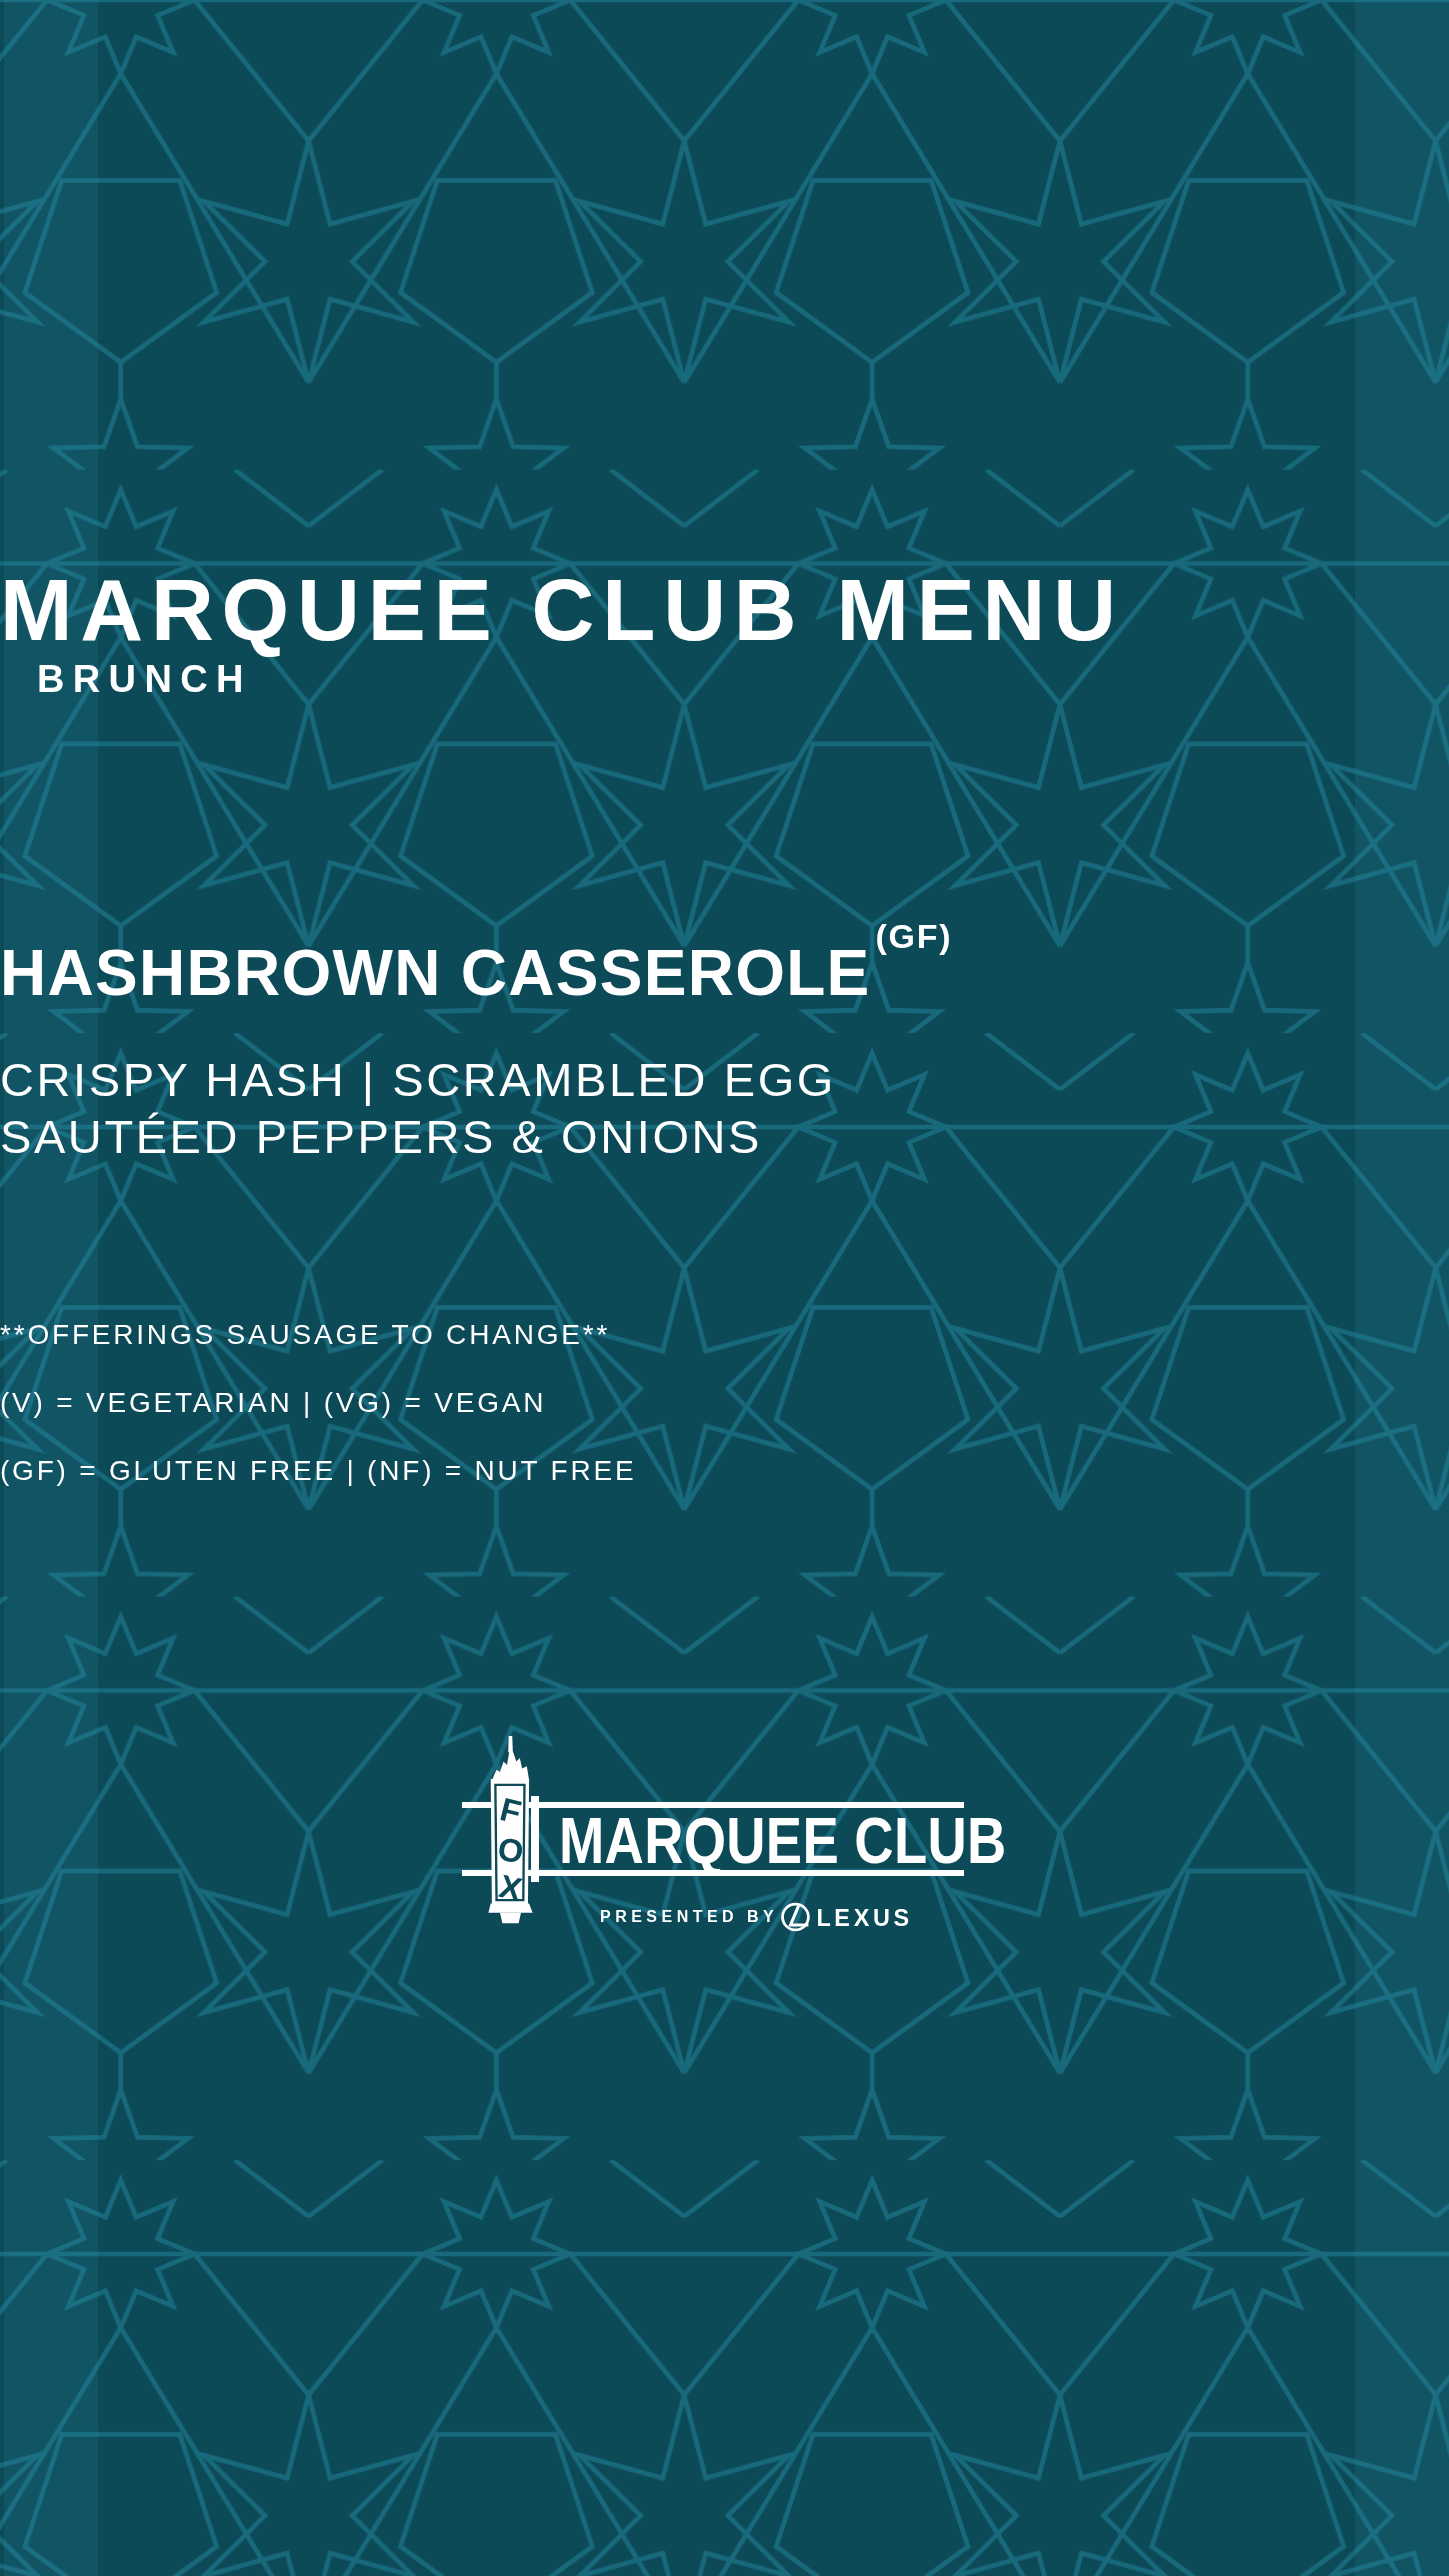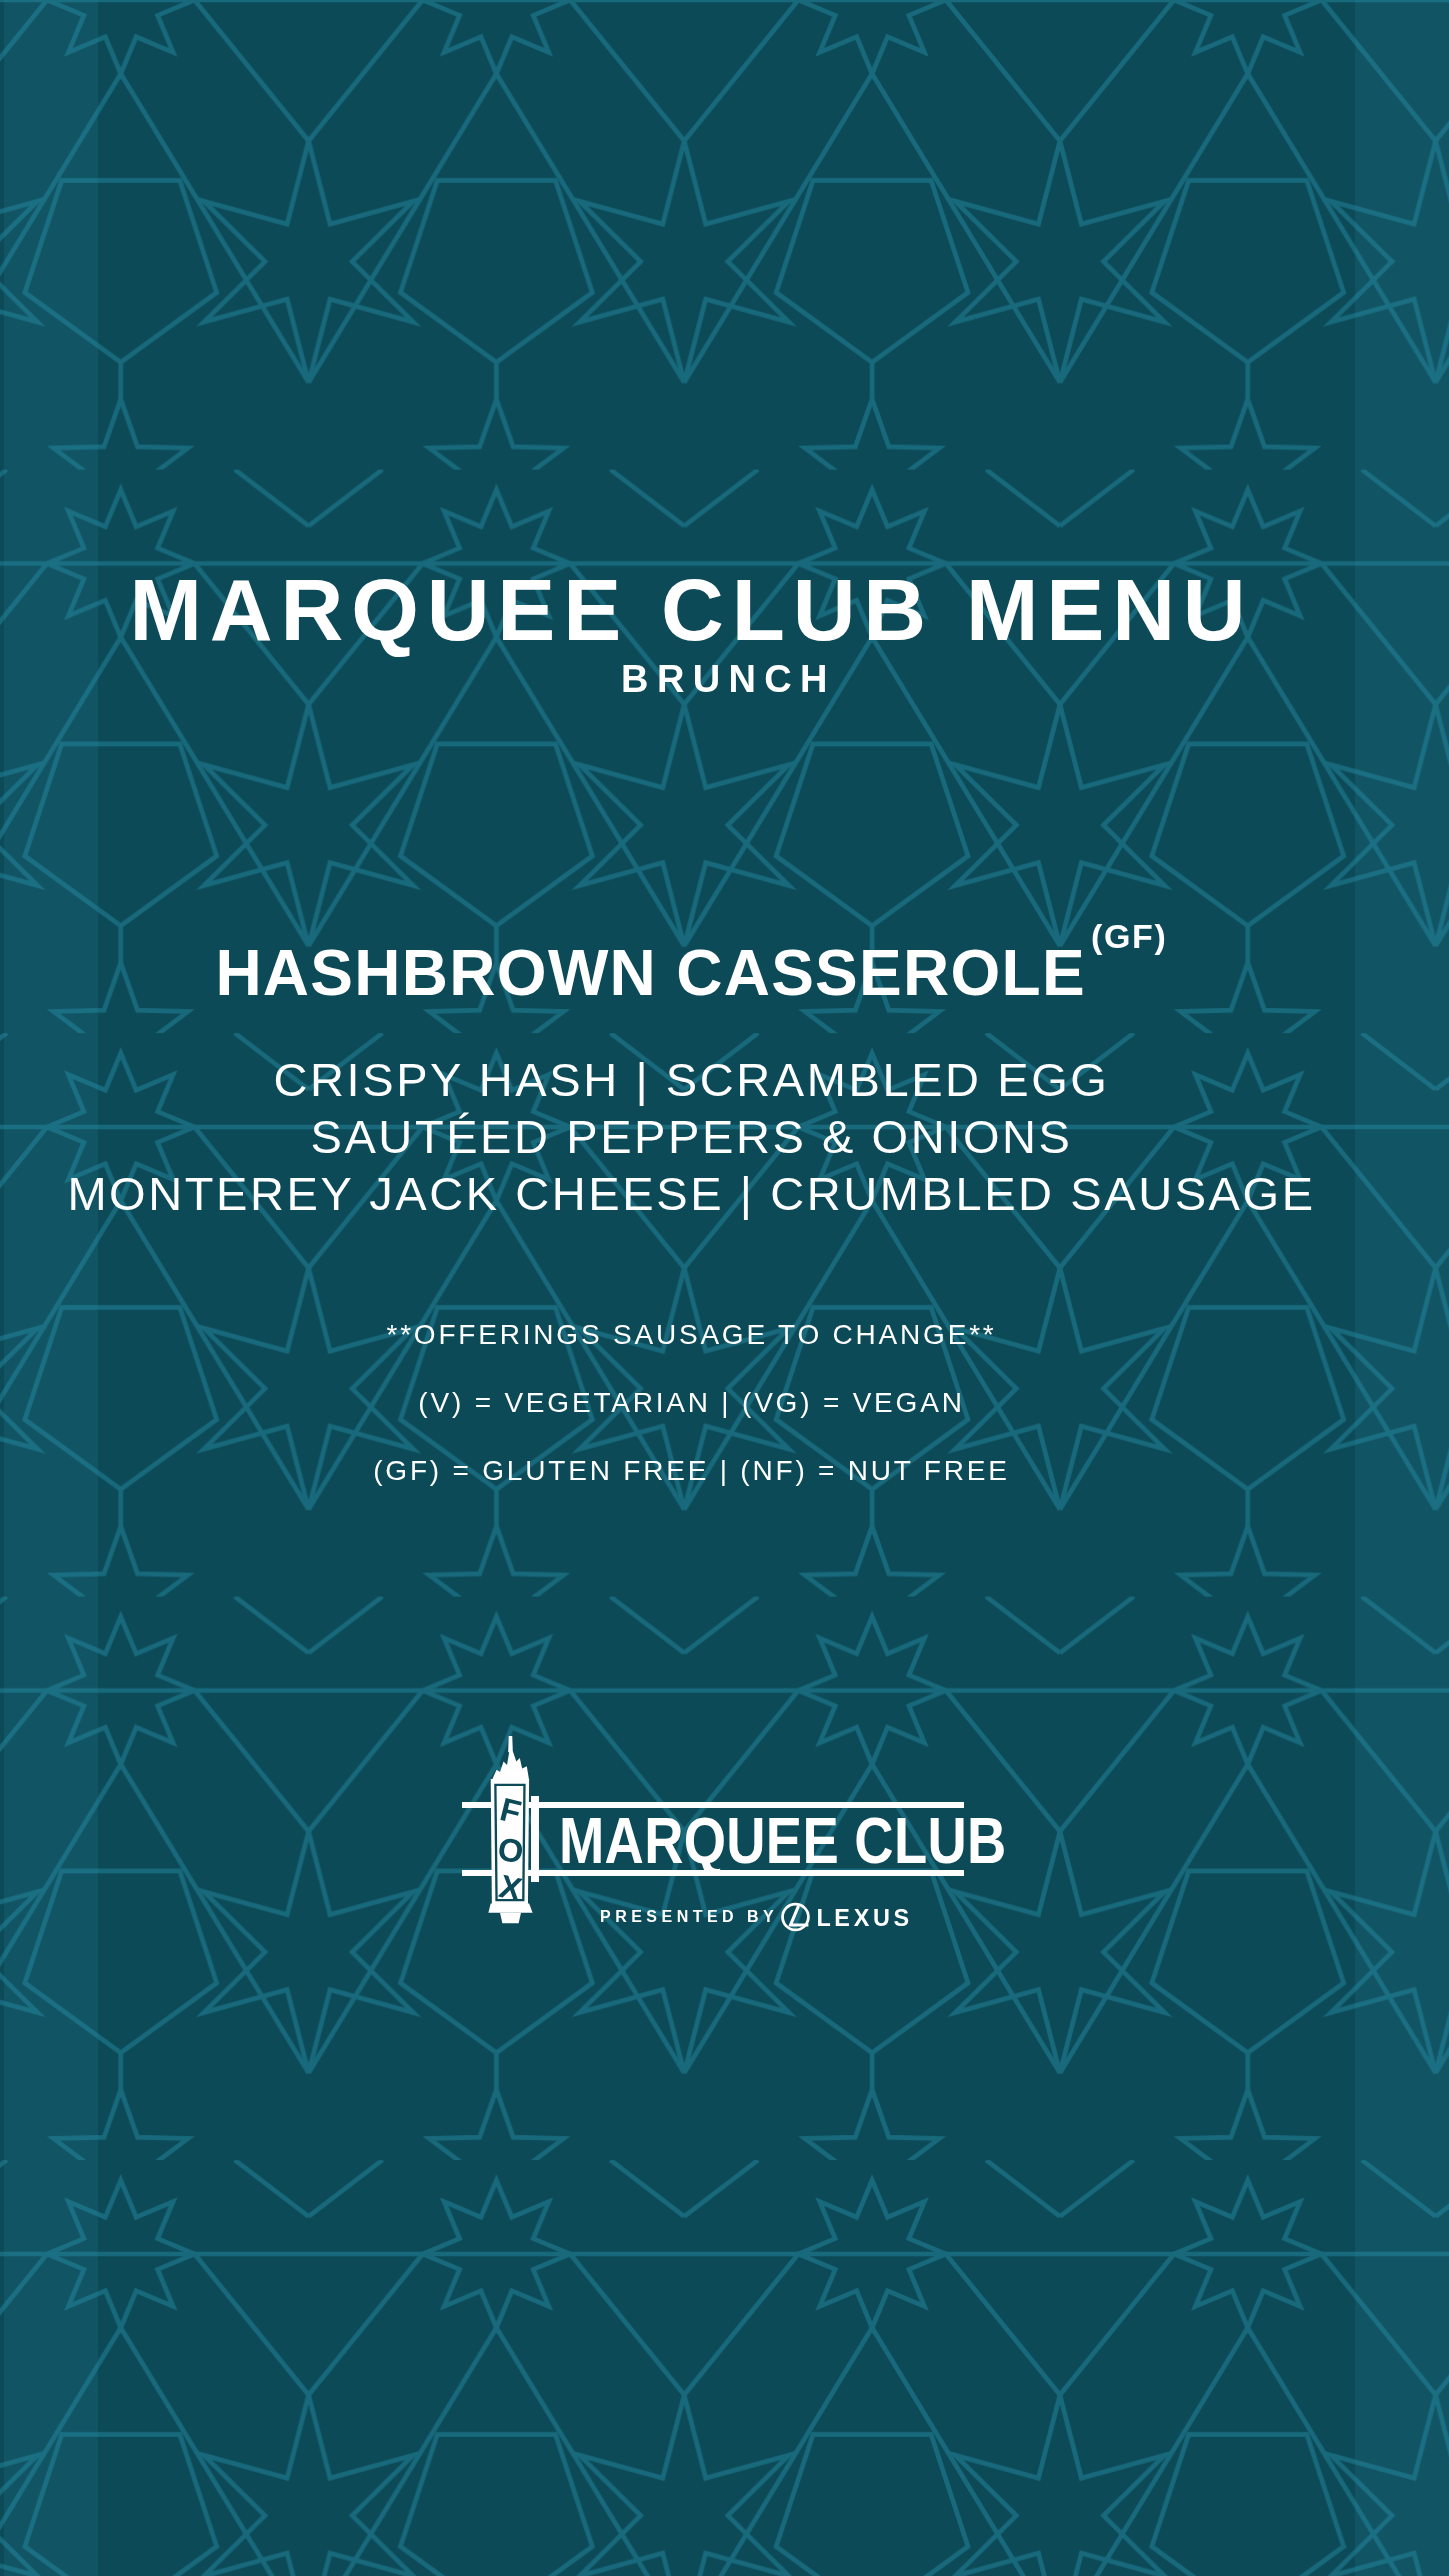--- a/index.html
+++ b/index.html
@@ -5,21 +5,21 @@
   html,body{margin:0;padding:0;background:#062f3a;}
   #screen{
     position:relative;width:1449px;height:2576px;overflow:hidden;
     background:#0C4A58;
     font-family:"Liberation Sans",sans-serif;color:#FFFFFF;
   }
   .bg-svg{position:absolute;left:0;top:0;z-index:0;}
   .band{position:absolute;top:0;height:2576px;background:rgba(60,160,190,0.12);z-index:1;}
   .band-left{left:4px;width:94px;}
   .band-right{left:1355px;width:94px;}
-  .txt{position:absolute;left:0;width:1383px;text-align:center;z-index:2;white-space:nowrap;}
+  .txt{position:absolute;left:0;width:1383px;text-align:left;z-index:2;white-space:nowrap;}
   .page-title{top:565px;font-size:87px;line-height:89px;font-weight:700;letter-spacing:0.09em;}
   .page-subtitle{top:659px;font-size:38px;line-height:40px;font-weight:700;letter-spacing:0.22em;padding-left:37px;}
   .item-name{top:926px;font-size:64px;line-height:70px;font-weight:700;letter-spacing:0.02em;margin:0;}
   .item-name sup{font-size:34px;font-weight:700;position:relative;top:-25.5px;margin-left:5px;letter-spacing:0.05em;}
   .item-desc{top:1051px;font-size:47px;line-height:57px;font-weight:400;letter-spacing:0.055em;}
   .footnotes{top:1301px;font-size:28px;line-height:68px;font-weight:400;letter-spacing:0.1em;}
   
   .logo-hline{position:absolute;left:462px;width:502px;height:6px;background:#FFFFFF;z-index:3;}
   .hline-top{top:1802px;}
   .hline-bottom{top:1870px;}
@@ -72,21 +72,20 @@
   <div class="band band-right"></div>
 
   <div class="txt page-title">MARQUEE CLUB MENU</div>
   <div class="txt page-subtitle">BRUNCH</div>
 
   <h2 class="txt item-name"><span>HASHBROWN CASSEROLE</span><sup>(GF)</sup></h2>
 
   <div class="txt item-desc">
     <div>CRISPY HASH | SCRAMBLED EGG</div>
     <div>SAUTÉED PEPPERS &amp; ONIONS</div>
-    <div>MONTEREY JACK CHEESE | CRUMBLED SAUSAGE</div>
   </div>
 
   <div class="txt footnotes">
     <div>**OFFERINGS SAUSAGE TO CHANGE**</div>
     <div>(V) = VEGETARIAN | (VG) = VEGAN</div>
     <div>(GF) = GLUTEN FREE |  (NF) = NUT FREE</div>
   </div>
 
   <div class="logo-hline hline-top"></div>
   <div class="logo-hline hline-bottom"></div>

